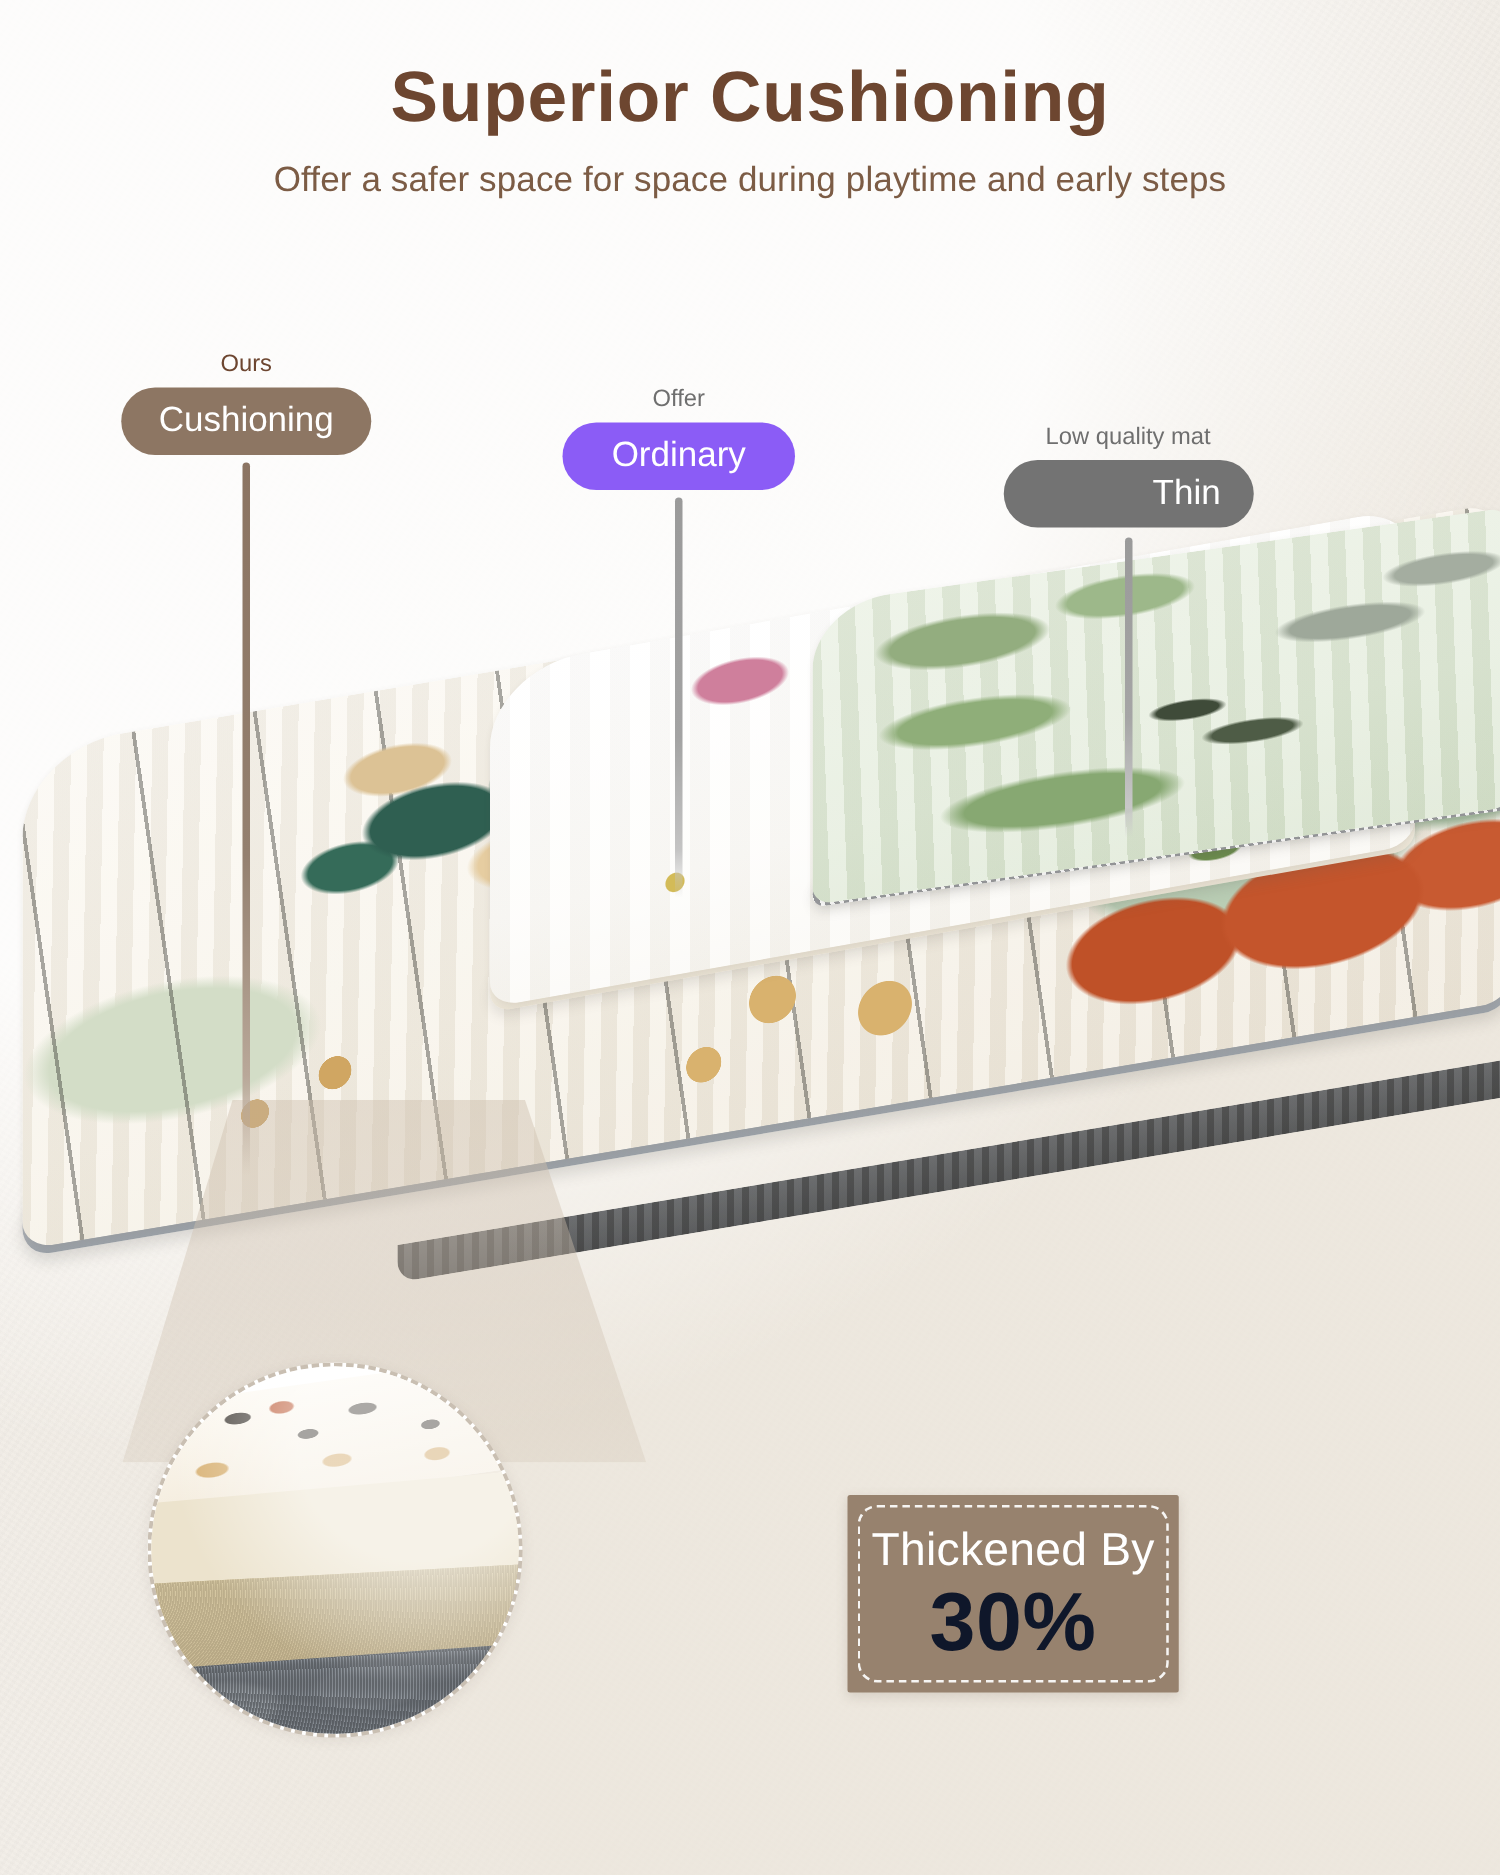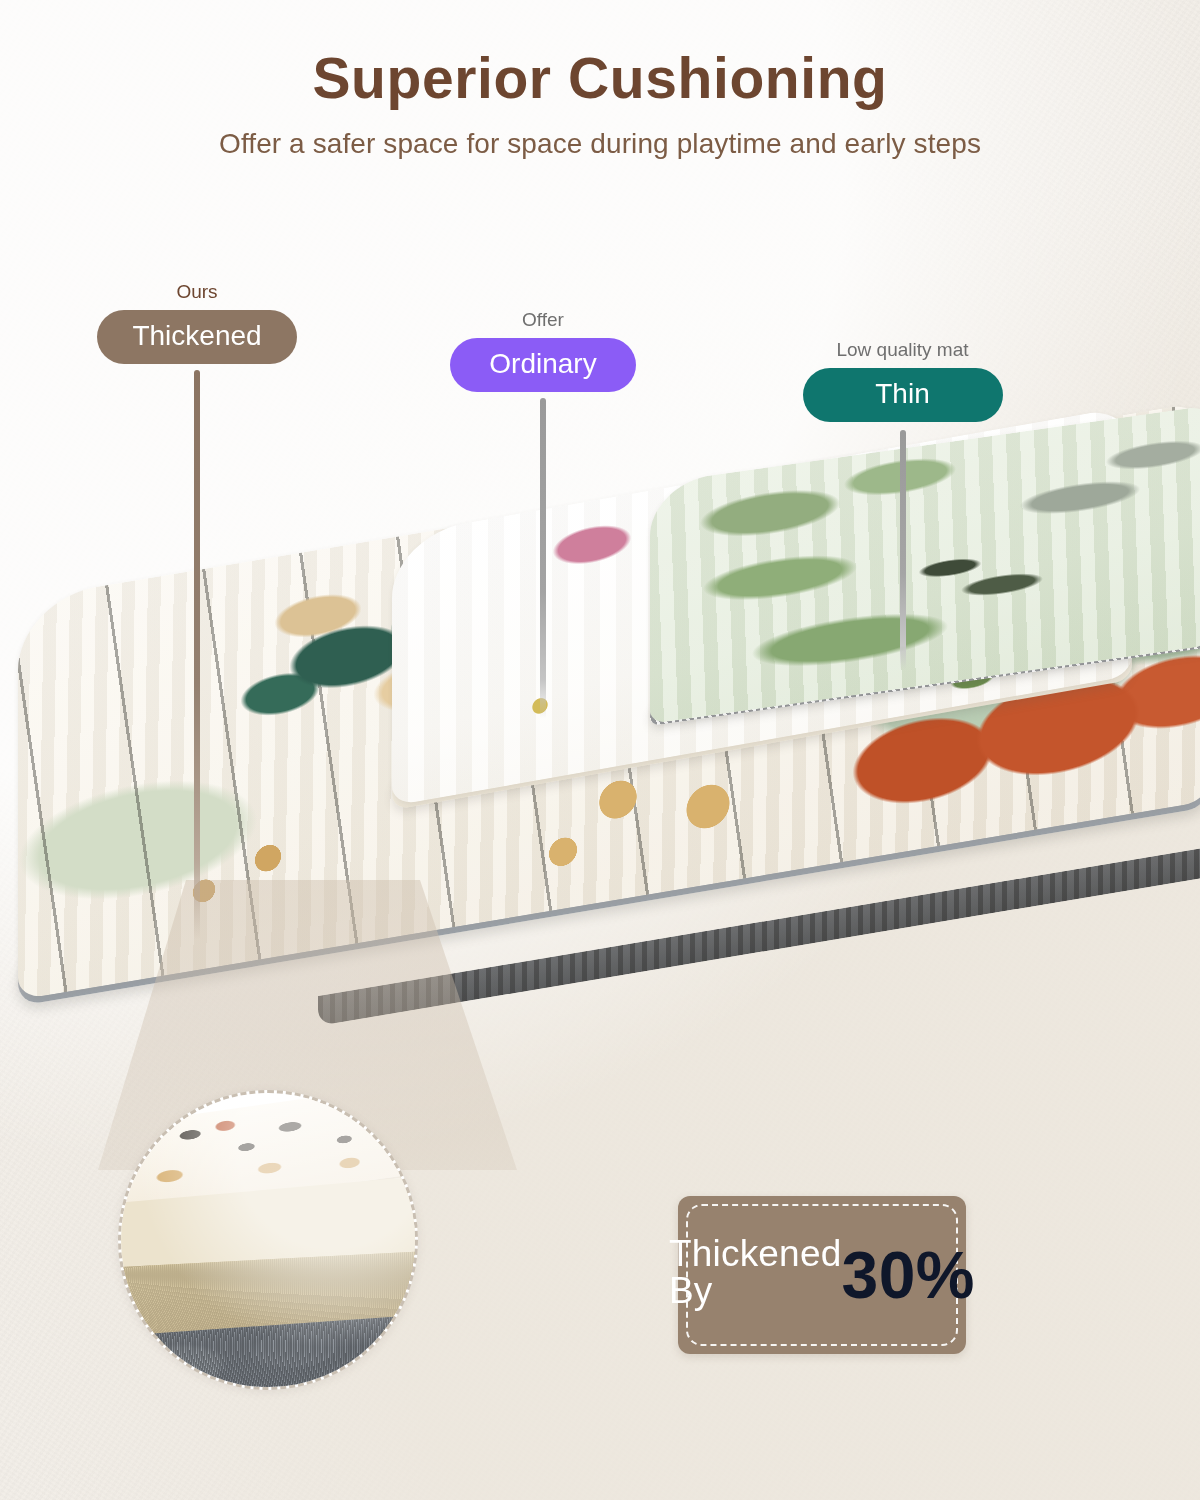--- a/index.html
+++ b/index.html
@@ -62,21 +62,21 @@
   #callout-others{ left:450px; top:310px; width:186px; }
   #callout-others .caption{ color:#6f6f6f; }
   #callout-others .pill{ background:#8b5cf6; }
   #callout-others .needle{
     top:88px; height:320px; width:6px;
     background:linear-gradient(to bottom,#9a9a9a 0%,#a3a3a3 60%,#c4c4c4 88%,rgba(200,200,200,0) 100%);
   }
   
   #callout-low{ left:775px; top:340px; width:255px; }
   #callout-low .caption{ color:#6f6f6f; }
-  #callout-low .pill{ background:#0f766e; width:200px; margin:0 auto; }
+  #callout-low .pill{ background:#737373; width:200px; margin:0 auto;text-align:right; }
   #callout-low .needle{
     top:90px; height:240px; width:6px;
     background:linear-gradient(to bottom,#9a9a9a 0%,#a5a5a5 60%,#c8c8c8 90%,rgba(205,205,205,0) 100%);
   }
 
   
   #mat-stack{ position:absolute; inset:0; z-index:4; }
 
   
   .mat{ position:absolute; }
@@ -256,23 +256,23 @@
       linear-gradient(178deg,#8d939a 0%, #7d838a 100%);
   }
   #cs-gloss{
     position:absolute; inset:0; border-radius:50%;
     background:radial-gradient(circle at 72% 20%, rgba(255,255,255,.55) 0 30%, rgba(255,255,255,0) 62%);
     pointer-events:none;
   }
 
   
   #thickened-badge{
-    position:absolute; z-index:9; left:678px; top:1196px; width:288px; height:158px;
-    background:#97826e; border-radius:12px;
-    display:flex; flex-direction:row; align-items:center; justify-content:center;
+    position:absolute; z-index:9; left:678px; top:1196px; width:265px; height:158px;
+    background:#97826e; border-radius:2px;
+    display:flex; flex-direction:column; align-items:center; justify-content:center;
     box-shadow:0 3px 9px rgba(110,96,80,.18);
   }
   #thickened-badge .dash{
     position:absolute; inset:8px; border:2px dashed #ffffff; border-radius:16px; opacity:.92;
   }
   #badge-line1{
     position:relative; color:#fff; font-size:37px; font-weight:500;
     line-height:1; letter-spacing:.2px; margin-bottom:6px;
   }
   #badge-line2{
@@ -305,21 +305,21 @@
 
   <div class="mat" id="mat-low">
     <div class="binding"></div>
     <div class="top"></div>
   </div>
 
 </div>
 
 <div class="callout" id="callout-ours">
   <div class="caption">Ours</div>
-  <div class="pill">Thickened</div>
+  <div class="pill">Cushioning</div>
   <div class="needle"></div>
 </div>
 
 <div class="callout" id="callout-others">
   <div class="caption">Offer</div>
   <div class="pill">Ordinary</div>
   <div class="needle"></div>
 </div>
 
 <div class="callout" id="callout-low">

